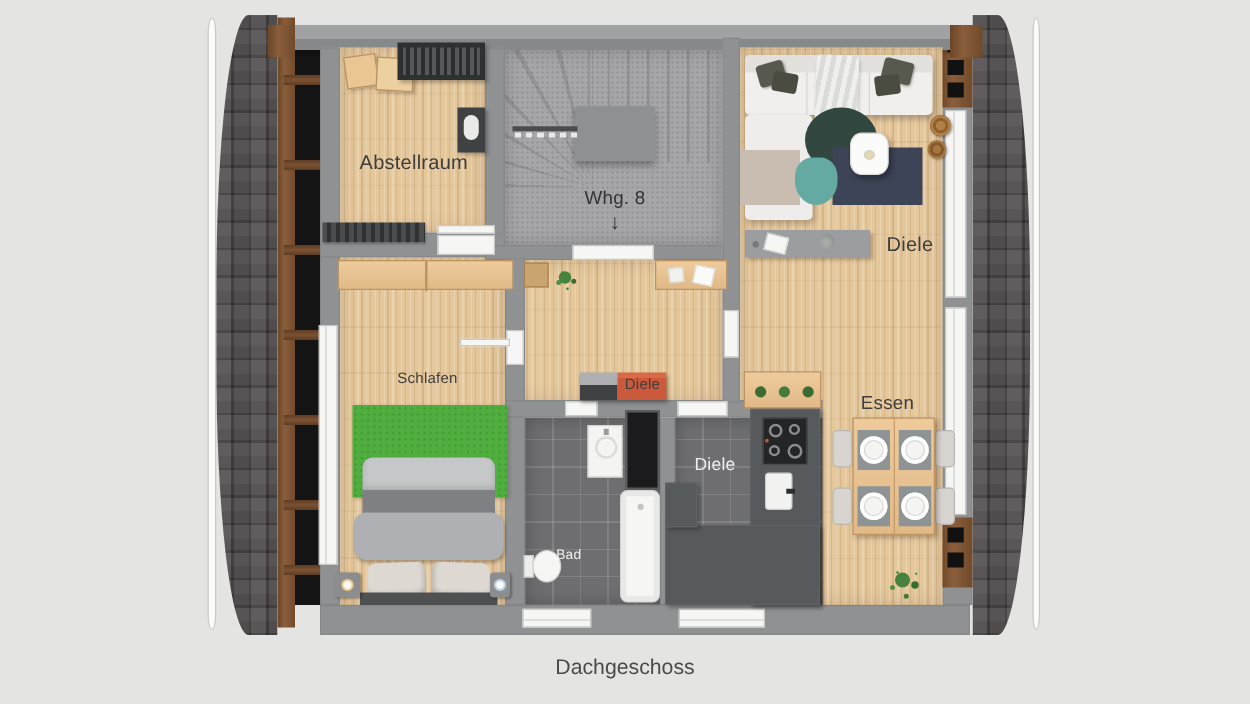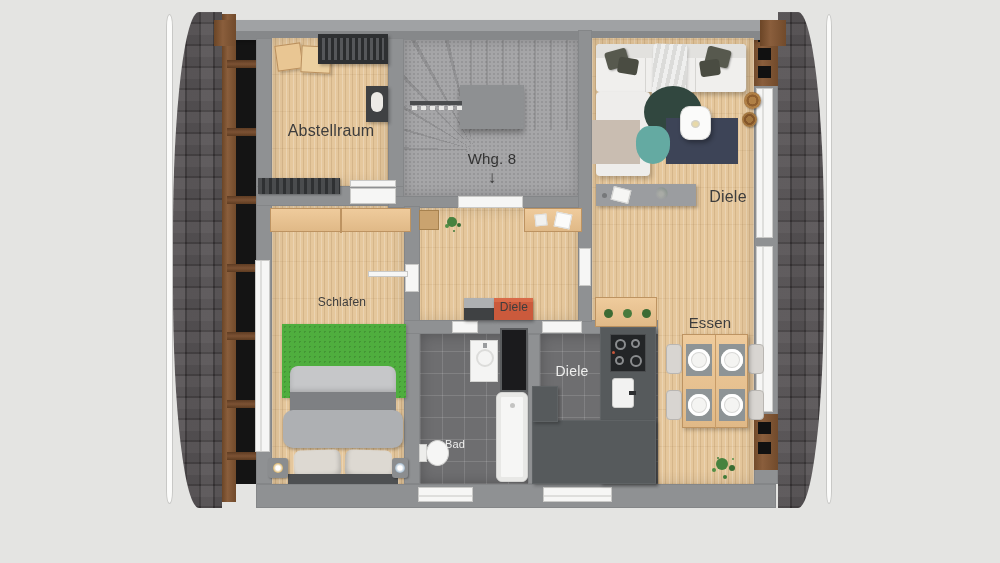--- a/index.html
+++ b/index.html
@@ -238,14 +238,15 @@
   <div class="abs label" style="left:292px;top:295px;width:100px;font-size:12px;">Schlafen</div>
   <div class="abs label" style="left:484px;top:266px;width:60px;font-size:12px;margin-top:34px;">Diele</div>
   <div class="abs label" style="left:693px;top:188px;width:70px;">Diele</div>
   <div class="abs label" style="left:680px;top:314px;width:60px;font-size:15px;">Essen</div>
   <div class="abs label label-lt" style="left:425px;top:392px;width:60px;font-size:11px;margin-top:46px;">Bad</div>
   <div class="abs label label-lt" style="left:540px;top:363px;width:64px;font-size:14px;">Diele</div>
 
   <div class="abs label" style="left:452px;top:150px;width:80px;font-size:15px;color:#333;">Whg. 8</div>
   <div class="abs label" style="left:452px;top:168px;width:80px;font-size:17px;color:#333;">↓</div>
 
+  <div class="abs caption" style="left:400px;top:524px;width:200px;">Dachgeschoss</div>
 
 </div>
 
 </body></html>

